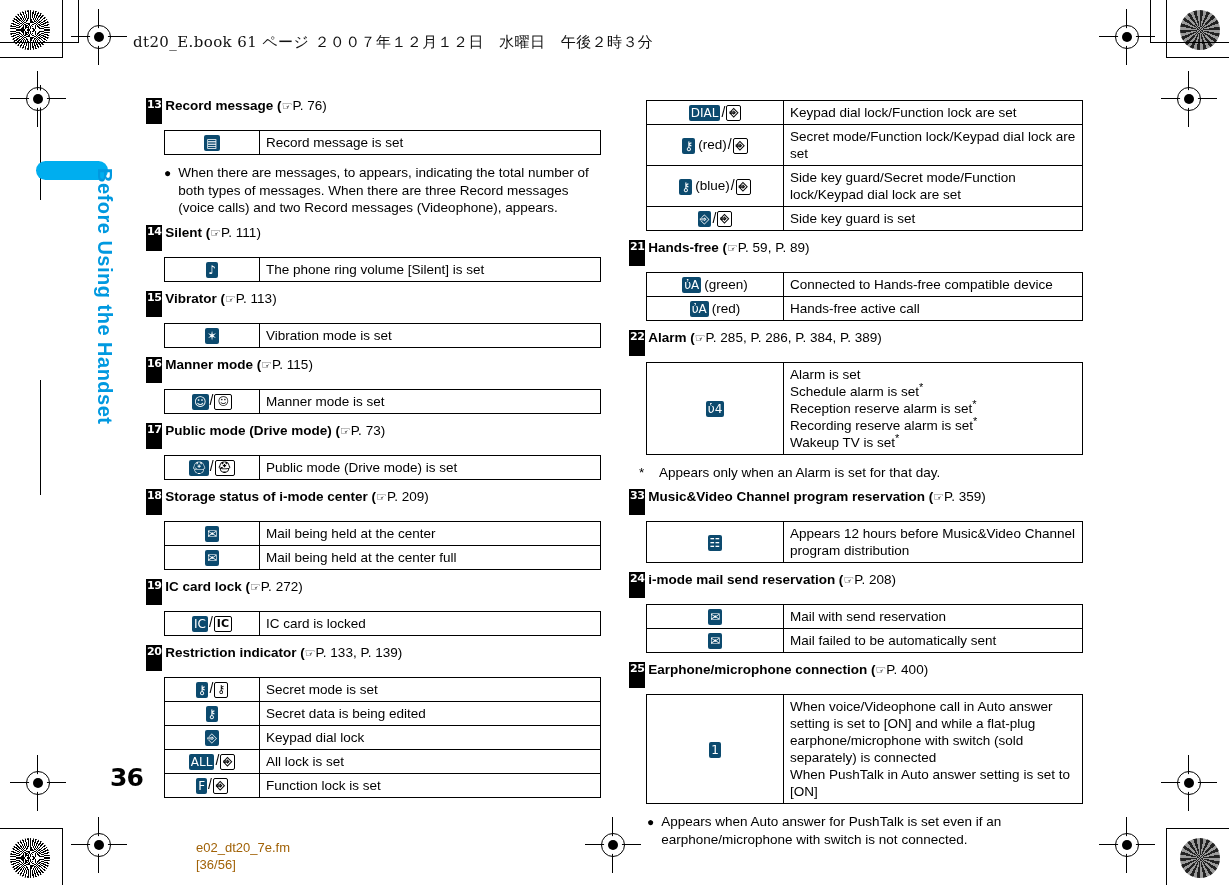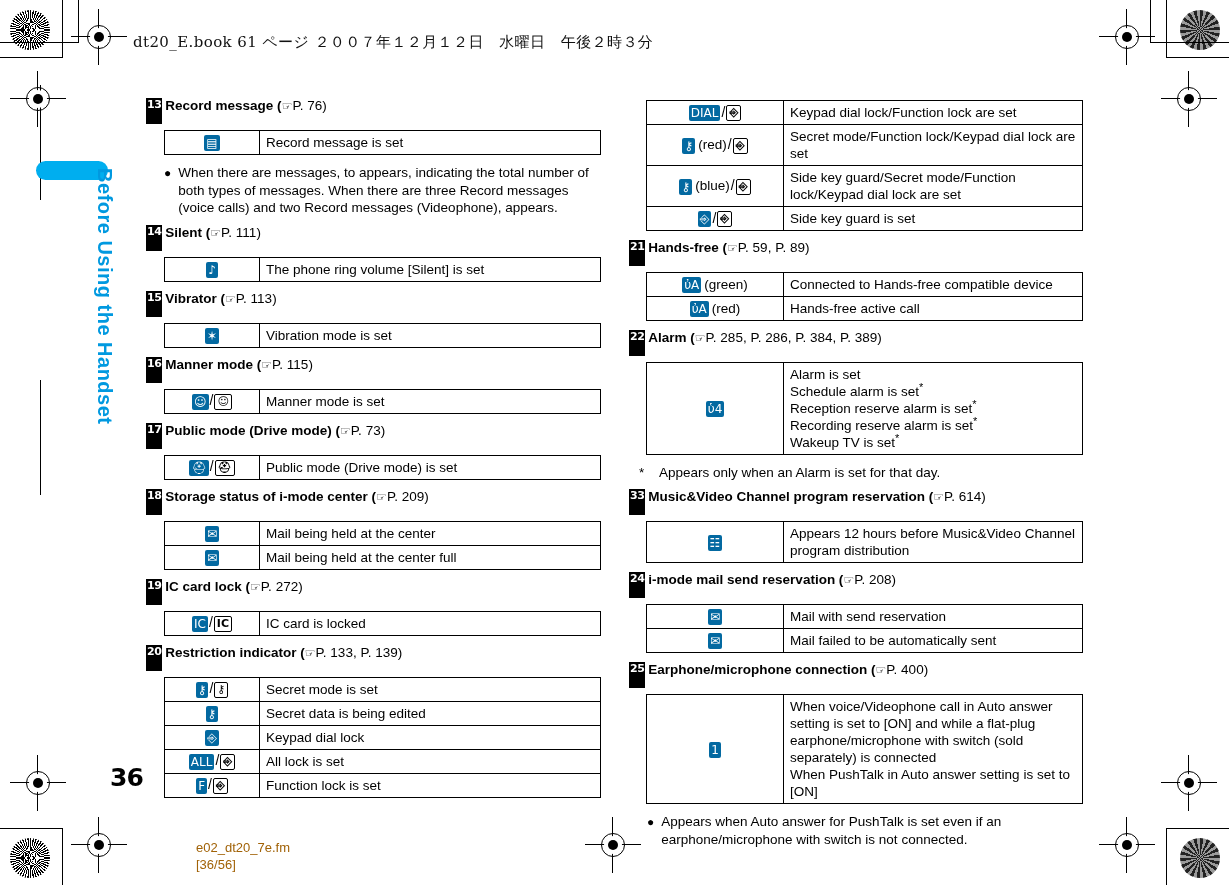--- a/index.html
+++ b/index.html
@@ -78,21 +78,21 @@
   table.ind td.ic{text-align:center;padding:2px 4px;white-space:nowrap;}
   .col-left table.ind{margin-left:18px;width:437px;}
   .col-left table.ind td.ic{width:86px;}
   .col-right table.ind{margin-left:17px;width:437px;}
   .col-right table.ind td.ic{width:128px;}
   td.ic.mid{vertical-align:middle;}
 
   
   .pic{display:inline-block;font-family:"DejaVu Sans",sans-serif;font-size:14px;
     line-height:16px;vertical-align:middle;}
-  .pic.inv{background:#0369a1;color:#fff;padding:0 2px;border-radius:2px;font-size:12px;}
+  .pic.inv{background:#0c4a6e;color:#fff;padding:0 2px;border-radius:2px;font-size:12px;}
   .pic.box{border:1.5px solid #000;padding:0 2px;border-radius:2px;font-size:11px;
     line-height:14px;font-weight:bold;}
   .slash{font-size:14px;padding:0 1px;}
   .clr{font-size:13.5px;padding-left:3px;}
 
   
   .bullet{display:flex;margin:0 0 8px 18px;font-size:13.5px;line-height:17.5px;}
   .bullet .bd{flex:0 0 auto;margin-right:7px;font-size:12px;line-height:18px;}
   .bullet .bt{flex:1 1 auto;}
   .note{display:flex;margin:0 0 8px 10px;font-size:13.5px;line-height:17px;}
@@ -379,21 +379,21 @@
             </td>
           </tr>
         </tbody>
       </table>
       <div class="note">
         <span class="st">*</span>
         <span>Appears only when an Alarm is set for that day.</span>
       </div>
       <div class="sec-head">
         <span class="num">33</span>
-        <span class="sec-title">Music&amp;Video Channel program reservation (<span class="hand">☞</span><span class="ref">P. 614)</span></span>
+        <span class="sec-title">Music&amp;Video Channel program reservation (<span class="hand">☞</span><span class="ref">P. 359)</span></span>
       </div>
       <table class="ind">
         <tbody>
           <tr>
             <td class="ic mid"><span class="pic inv">☷</span></td>
             <td>Appears 12 hours before Music&amp;Video Channel program distribution</td>
           </tr>
         </tbody>
       </table>
       <div class="sec-head">

